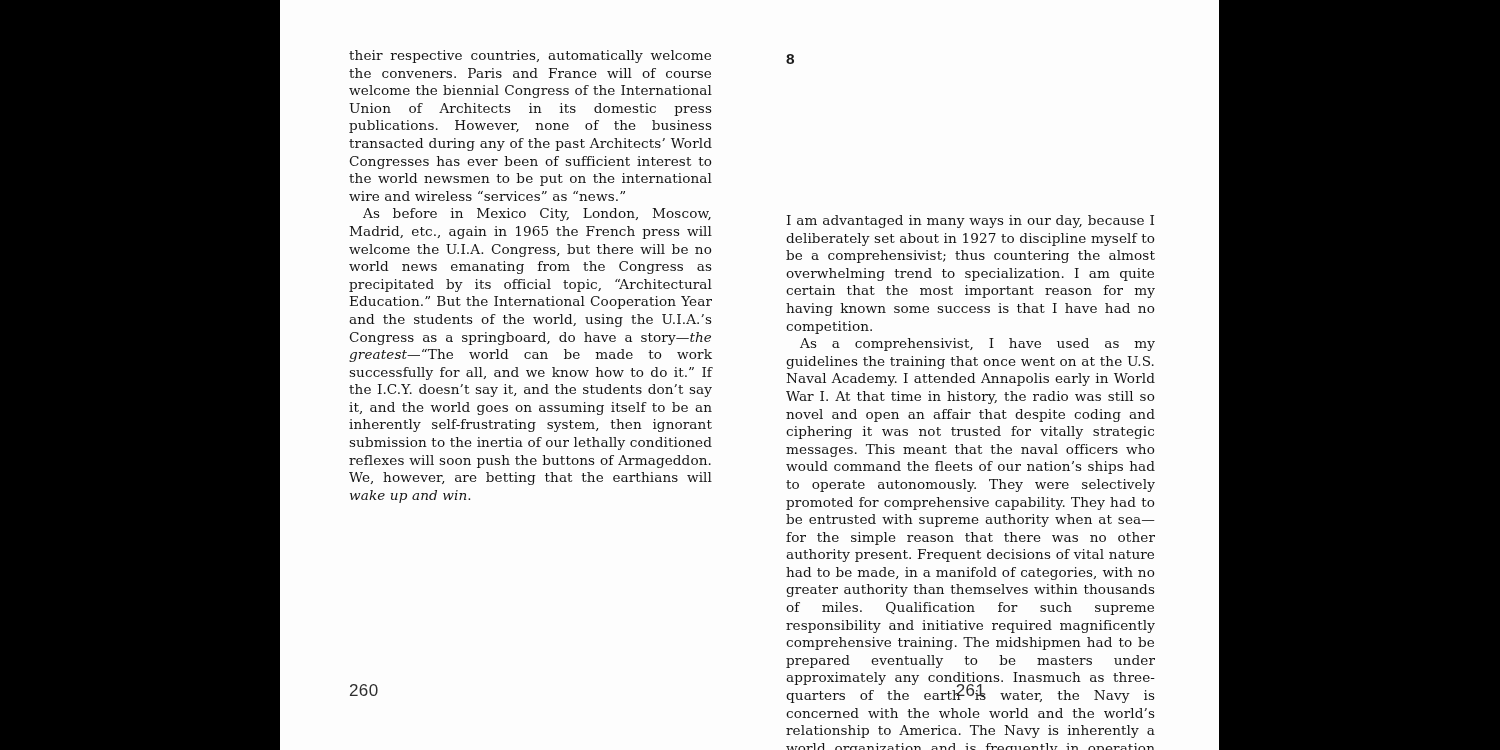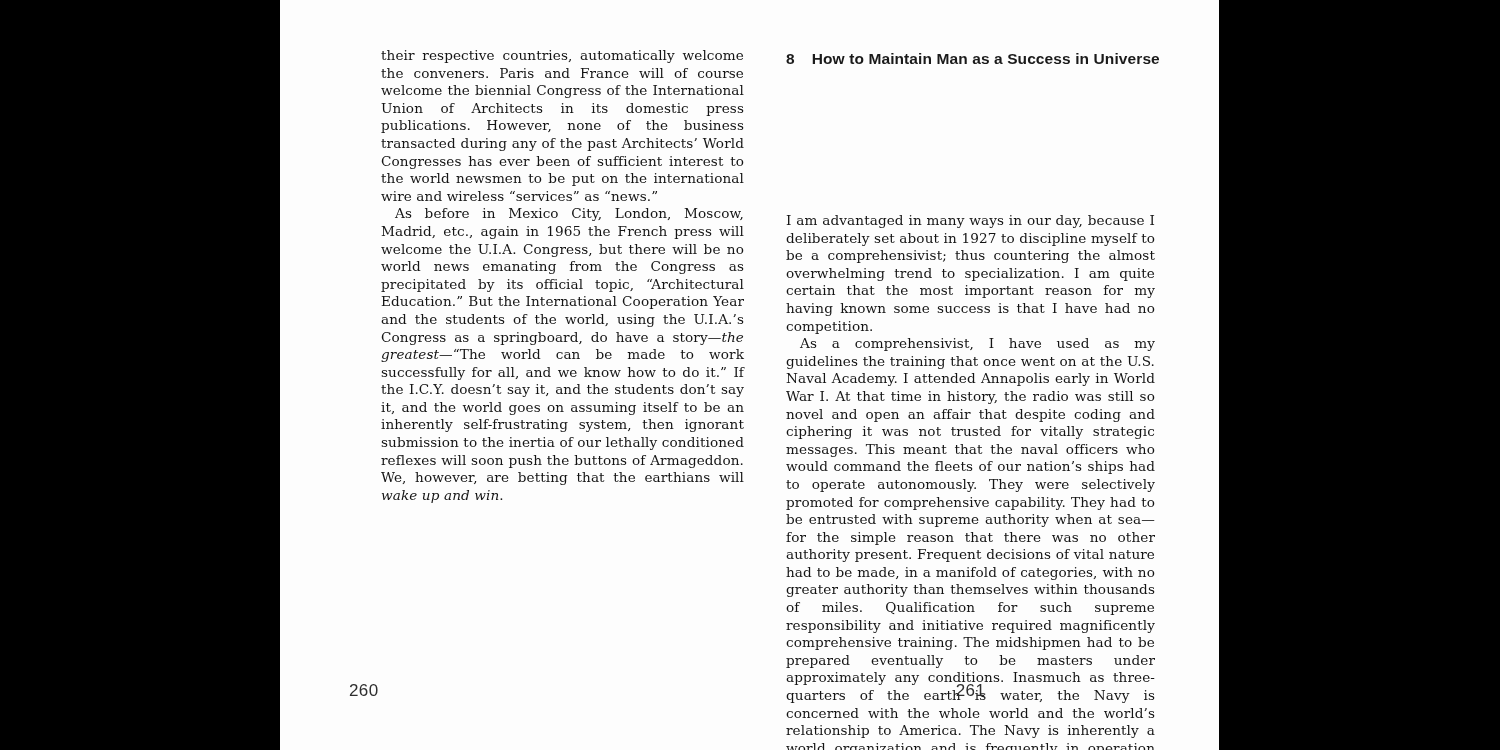--- a/index.html
+++ b/index.html
@@ -17,21 +17,21 @@
   .page{position:absolute;top:0;height:750px;}
   .page-left{left:0;width:469px;}
   .page-right{left:469px;width:470px;}
   .text-col{
     position:absolute;
     color:#141414;
     font-size:13.6px;line-height:17.6px;
     text-align:justify;
     letter-spacing:0.1px;
   }
-  .left-col{left:69px;top:47px;width:363px;margin-left:32px;}
+  .left-col{left:69px;top:47px;width:363px;}
   .right-col{left:37px;top:212px;width:369px;}
   .para{margin:0;}
   .para.indent{text-indent:14px;}
   .para em{font-style:italic;}
   .chapter-head{
     position:absolute;left:37px;top:49px;width:400px;
     font-family:"Liberation Sans", sans-serif;
     font-weight:bold;font-size:15.5px;line-height:20px;
     color:#1a1a1a;letter-spacing:0.1px;
     display:flex;
@@ -56,21 +56,20 @@
       <div class="text-col left-col">
           <p class="para"><span>their respective countries, automatically welcome the conveners. Paris and France will of course welcome the biennial Congress of the International Union of Architects in its domestic press publications. However, none of the business transacted during any of the past Architects’ World Congresses has ever been of sufficient interest to the world newsmen to be put on the international wire and wireless “services” as “news.”</span></p>
           <p class="para indent"><span>As before in Mexico City, London, Moscow, Madrid, etc., again in 1965 the French press will welcome the U.I.A. Congress, but there will be no world news emanating from the Congress as precipitated by its official topic, “Architectural Education.” But the International Cooperation Year and the students of the world, using the U.I.A.’s Congress as a springboard, do have a story—</span><em>the greatest</em><span>—“The world can be made to work successfully for all, and we know how to do it.” If the I.C.Y. doesn’t say it, and the students don’t say it, and the world goes on assuming itself to be an inherently self-frustrating system, then ignorant submission to the inertia of our lethally conditioned reflexes will soon push the buttons of Armageddon. We, however, are betting that the earthians will </span><em>wake up and win</em><span>.</span></p>
         </div>
       <div class="folio folio-left">260</div>
     </div>
 
     <div class="page page-right">
       <div class="chapter-head">
         <span class="chapter-num">8</span>
-        <span class="chapter-title">How to Maintain Man as a Success in Universe</span>
       </div>
       <div class="text-col right-col">
           <p class="para"><span>I am advantaged in many ways in our day, because I deliberately set about in 1927 to discipline myself to be a comprehensivist; thus countering the almost overwhelming trend to specialization. I am quite certain that the most important reason for my having known some success is that I have had no competition.</span></p>
           <p class="para indent"><span>As a comprehensivist, I have used as my guidelines the training that once went on at the U.S. Naval Academy. I attended Annapolis early in World War I. At that time in history, the radio was still so novel and open an affair that despite coding and ciphering it was not trusted for vitally strategic messages. This meant that the naval officers who would command the fleets of our nation’s ships had to operate autonomously. They were selectively promoted for comprehensive capability. They had to be entrusted with supreme authority when at sea—for the simple reason that there was no other authority present. Frequent decisions of vital nature had to be made, in a manifold of categories, with no greater authority than themselves within thousands of miles. Qualification for such supreme responsibility and initiative required magnificently comprehensive training. The midshipmen had to be prepared eventually to be masters under approximately any conditions. Inasmuch as three-quarters of the earth is water, the Navy is concerned with the whole world and the world’s relationship to America. The Navy is inherently a world organization and is frequently in operation halfway around the world—and one-half way around is the furthest away from home ports.</span></p>
         </div>
       <div class="folio folio-right">261</div>
     </div>
   </div>
 
   <div class="black-bar right"></div>

